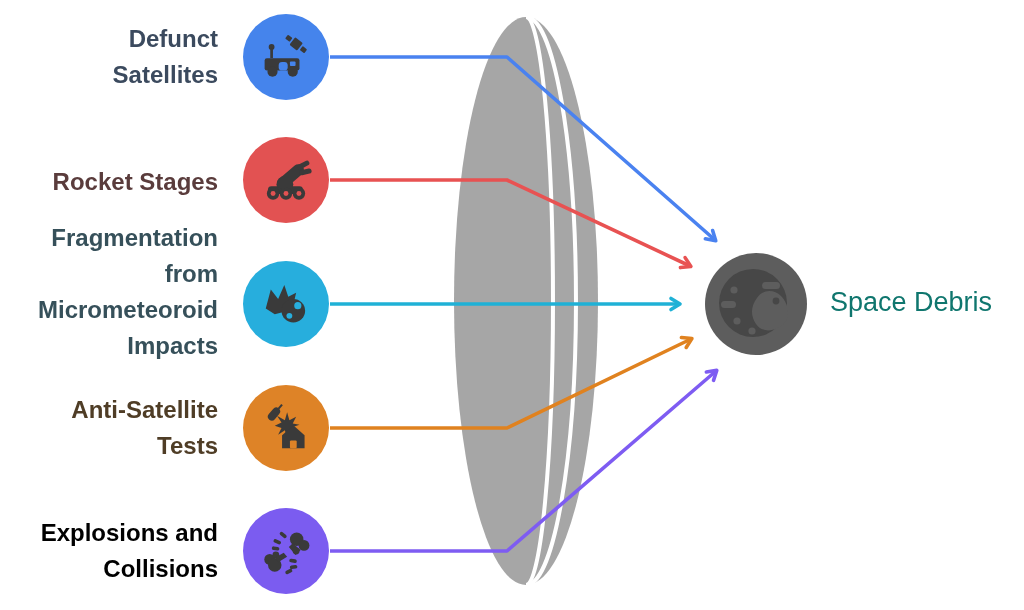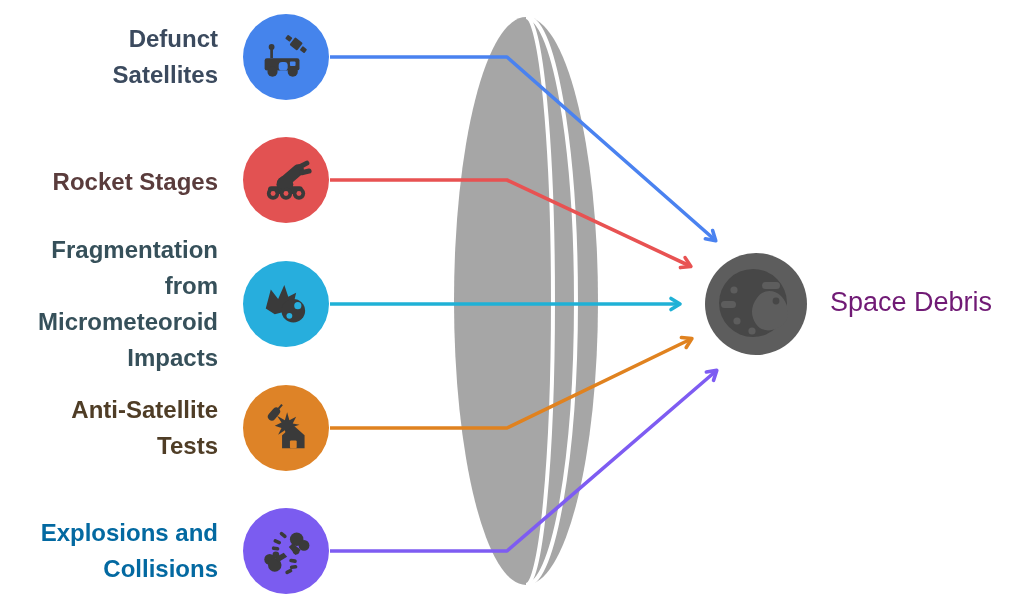--- a/index.html
+++ b/index.html
@@ -71,27 +71,27 @@
     <path d="M330,57 L507,57 L715,240" fill="none" stroke-width="3.6" stroke-linejoin="round" marker-end="url(#ah0)" stroke="#4a82f0"></path>
     <path d="M330,180 L507,180 L690,266" fill="none" stroke-width="3.6" stroke-linejoin="round" marker-end="url(#ah1)" stroke="#e85252"></path>
     <path d="M330,304 L679,304" fill="none" stroke-width="3.6" stroke-linejoin="round" marker-end="url(#ah2)" stroke="#1fb1d6"></path>
     <path d="M330,428 L507,428 L691,339" fill="none" stroke-width="3.6" stroke-linejoin="round" marker-end="url(#ah3)" stroke="#e0821f"></path>
     <path d="M330,551 L507,551 L716,371" fill="none" stroke-width="3.6" stroke-linejoin="round" marker-end="url(#ah4)" stroke="#7e5cf2"></path>
   </svg>
 
   <div class="cause-label" style="top: 21px; color: rgb(59, 74, 94);">Defunct
 Satellites</div>
   <div class="cause-label" style="top: 164px; color: rgb(90, 60, 60);">Rocket Stages</div>
-  <div class="cause-label" style="top: 232px; color: rgb(54, 80, 90);">Fragmentation
+  <div class="cause-label" style="top: 220px; color: rgb(54, 80, 90);">Fragmentation
 from
 Micrometeoroid
 Impacts</div>
   <div class="cause-label" style="top: 392px; color: rgb(79, 61, 38);">Anti-Satellite
 Tests</div>
-  <div class="cause-label" style="top: 515px; color: #0369a1;">Explosions and
+  <div class="cause-label" style="top: 515px; color: #000000;">Explosions and
 Collisions</div>
 
   <div class="cause-icon" style="top: 14px; background-color: rgb(69, 132, 236);">
     <svg width="54" height="54" viewBox="0 0 48 48">
       <g fill="#3a3a3a">
         <circle cx="11.2" cy="15" r="2.6"></circle>
         <rect x="10" y="16.5" width="2.4" height="8.5"></rect>
         <rect x="5" y="25" width="31" height="11" rx="2"></rect>
         <circle cx="12" cy="37" r="4.5"></circle>
         <circle cx="30" cy="37" r="4.5"></circle>
@@ -169,15 +169,15 @@
         <path d="M20,8.5 L23,11"></path>
         <path d="M14.5,15 L18,16.5"></path>
         <path d="M13,21.5 L16.5,22"></path>
         <path d="M28.5,32.5 L32,33"></path>
         <path d="M29,38.5 L32.5,38"></path>
         <path d="M25,43 L28,41.5"></path>
       </g>
     </svg>
   </div>
 
-  <div class="result-label" style="color: #701a75; text-align: center;">Space Debris</div>
+  <div class="result-label" style="color: #0f766e; text-align: center;">Space Debris</div>
 
 </div>
 
 </body></html>

